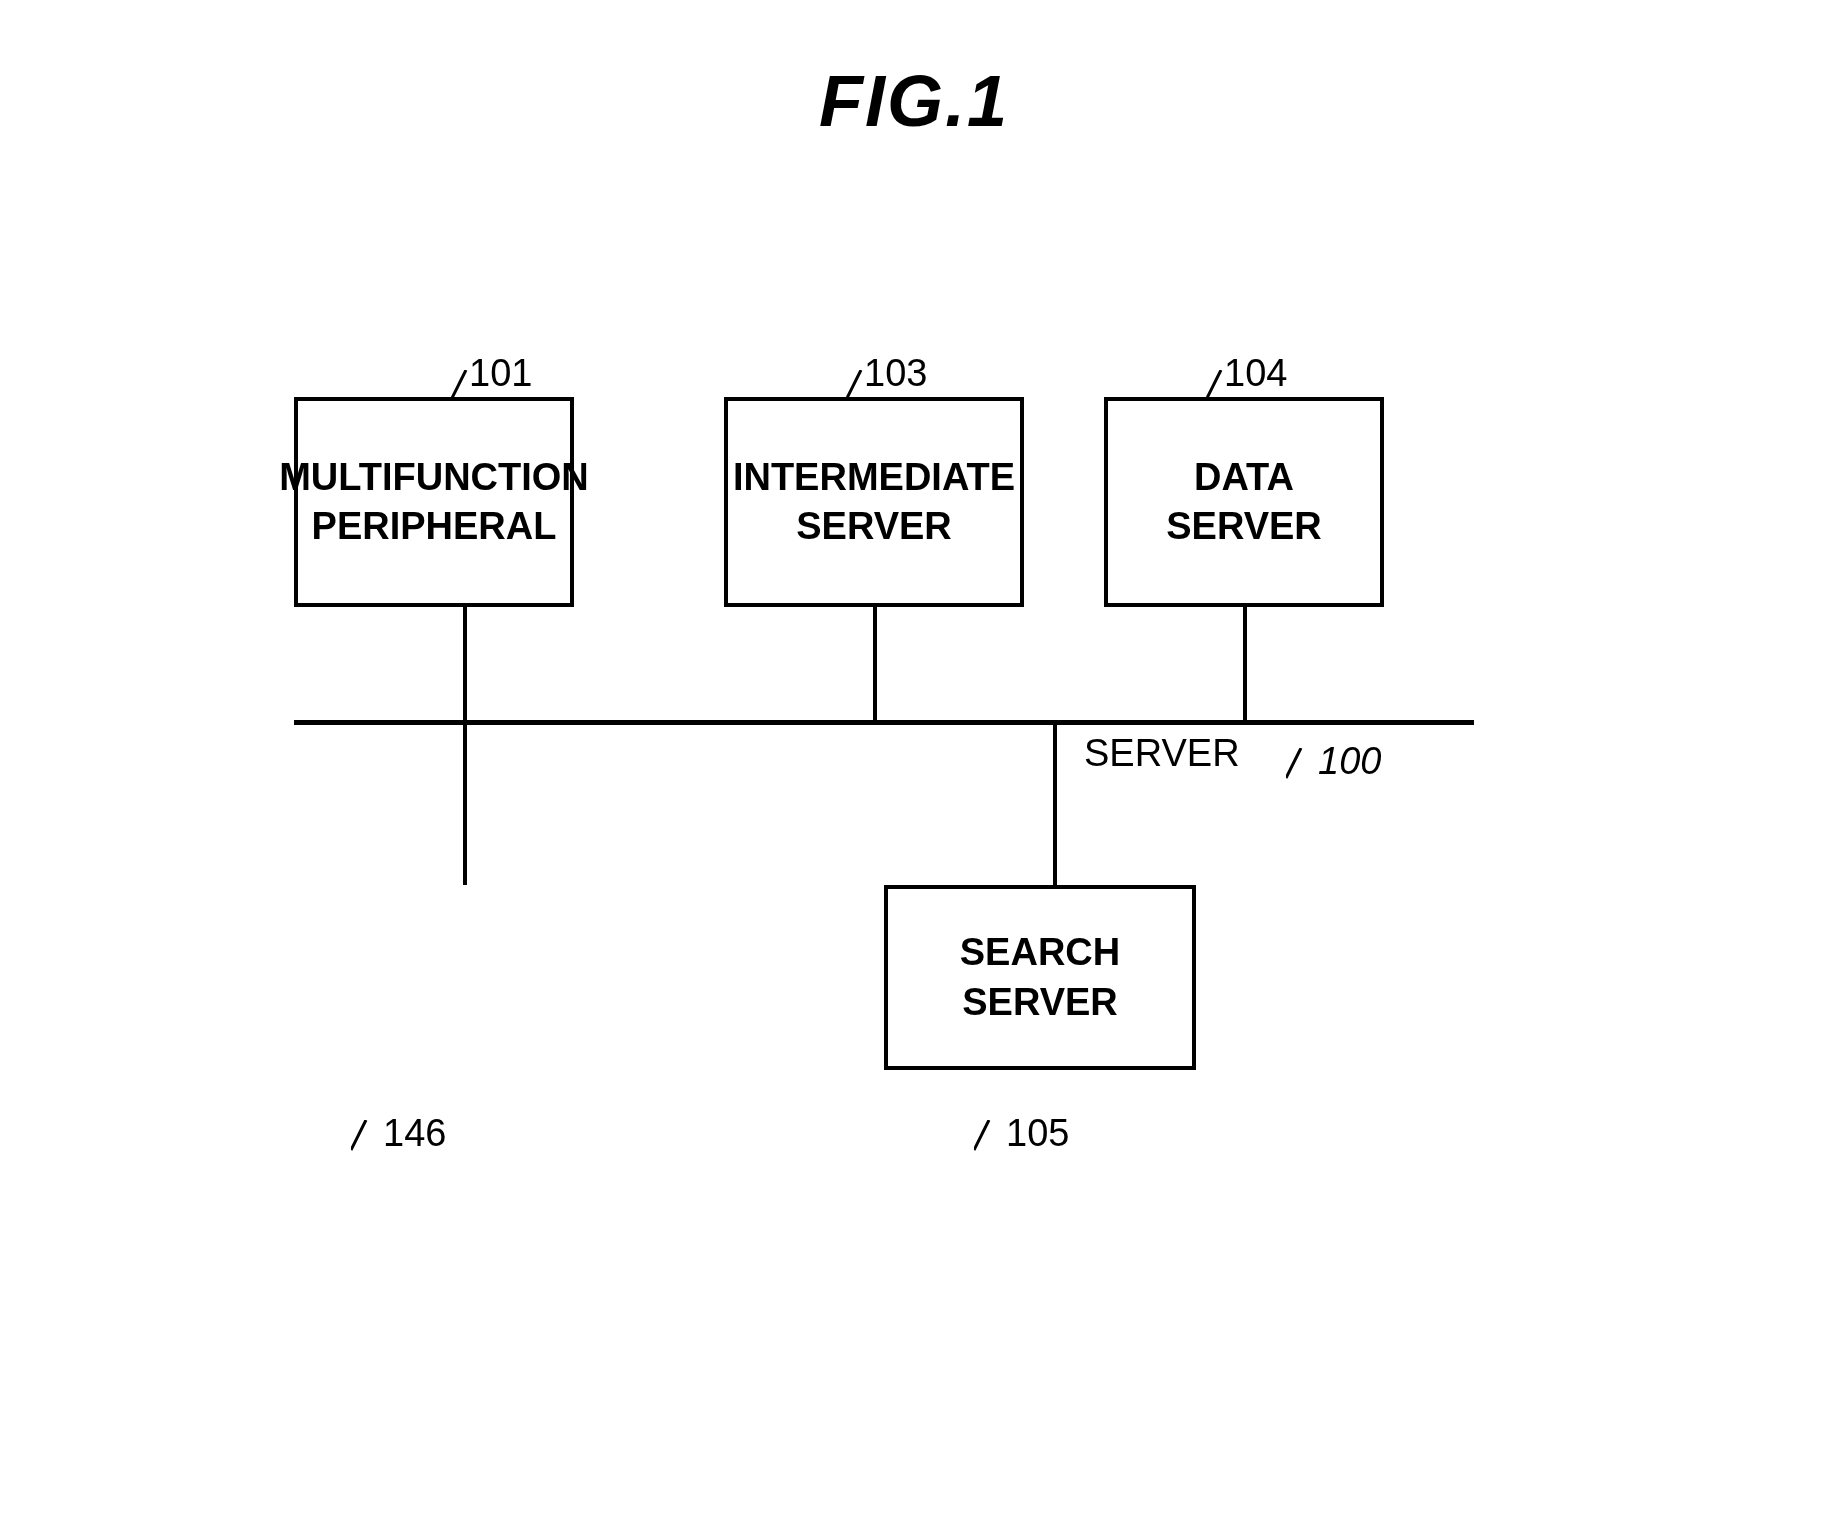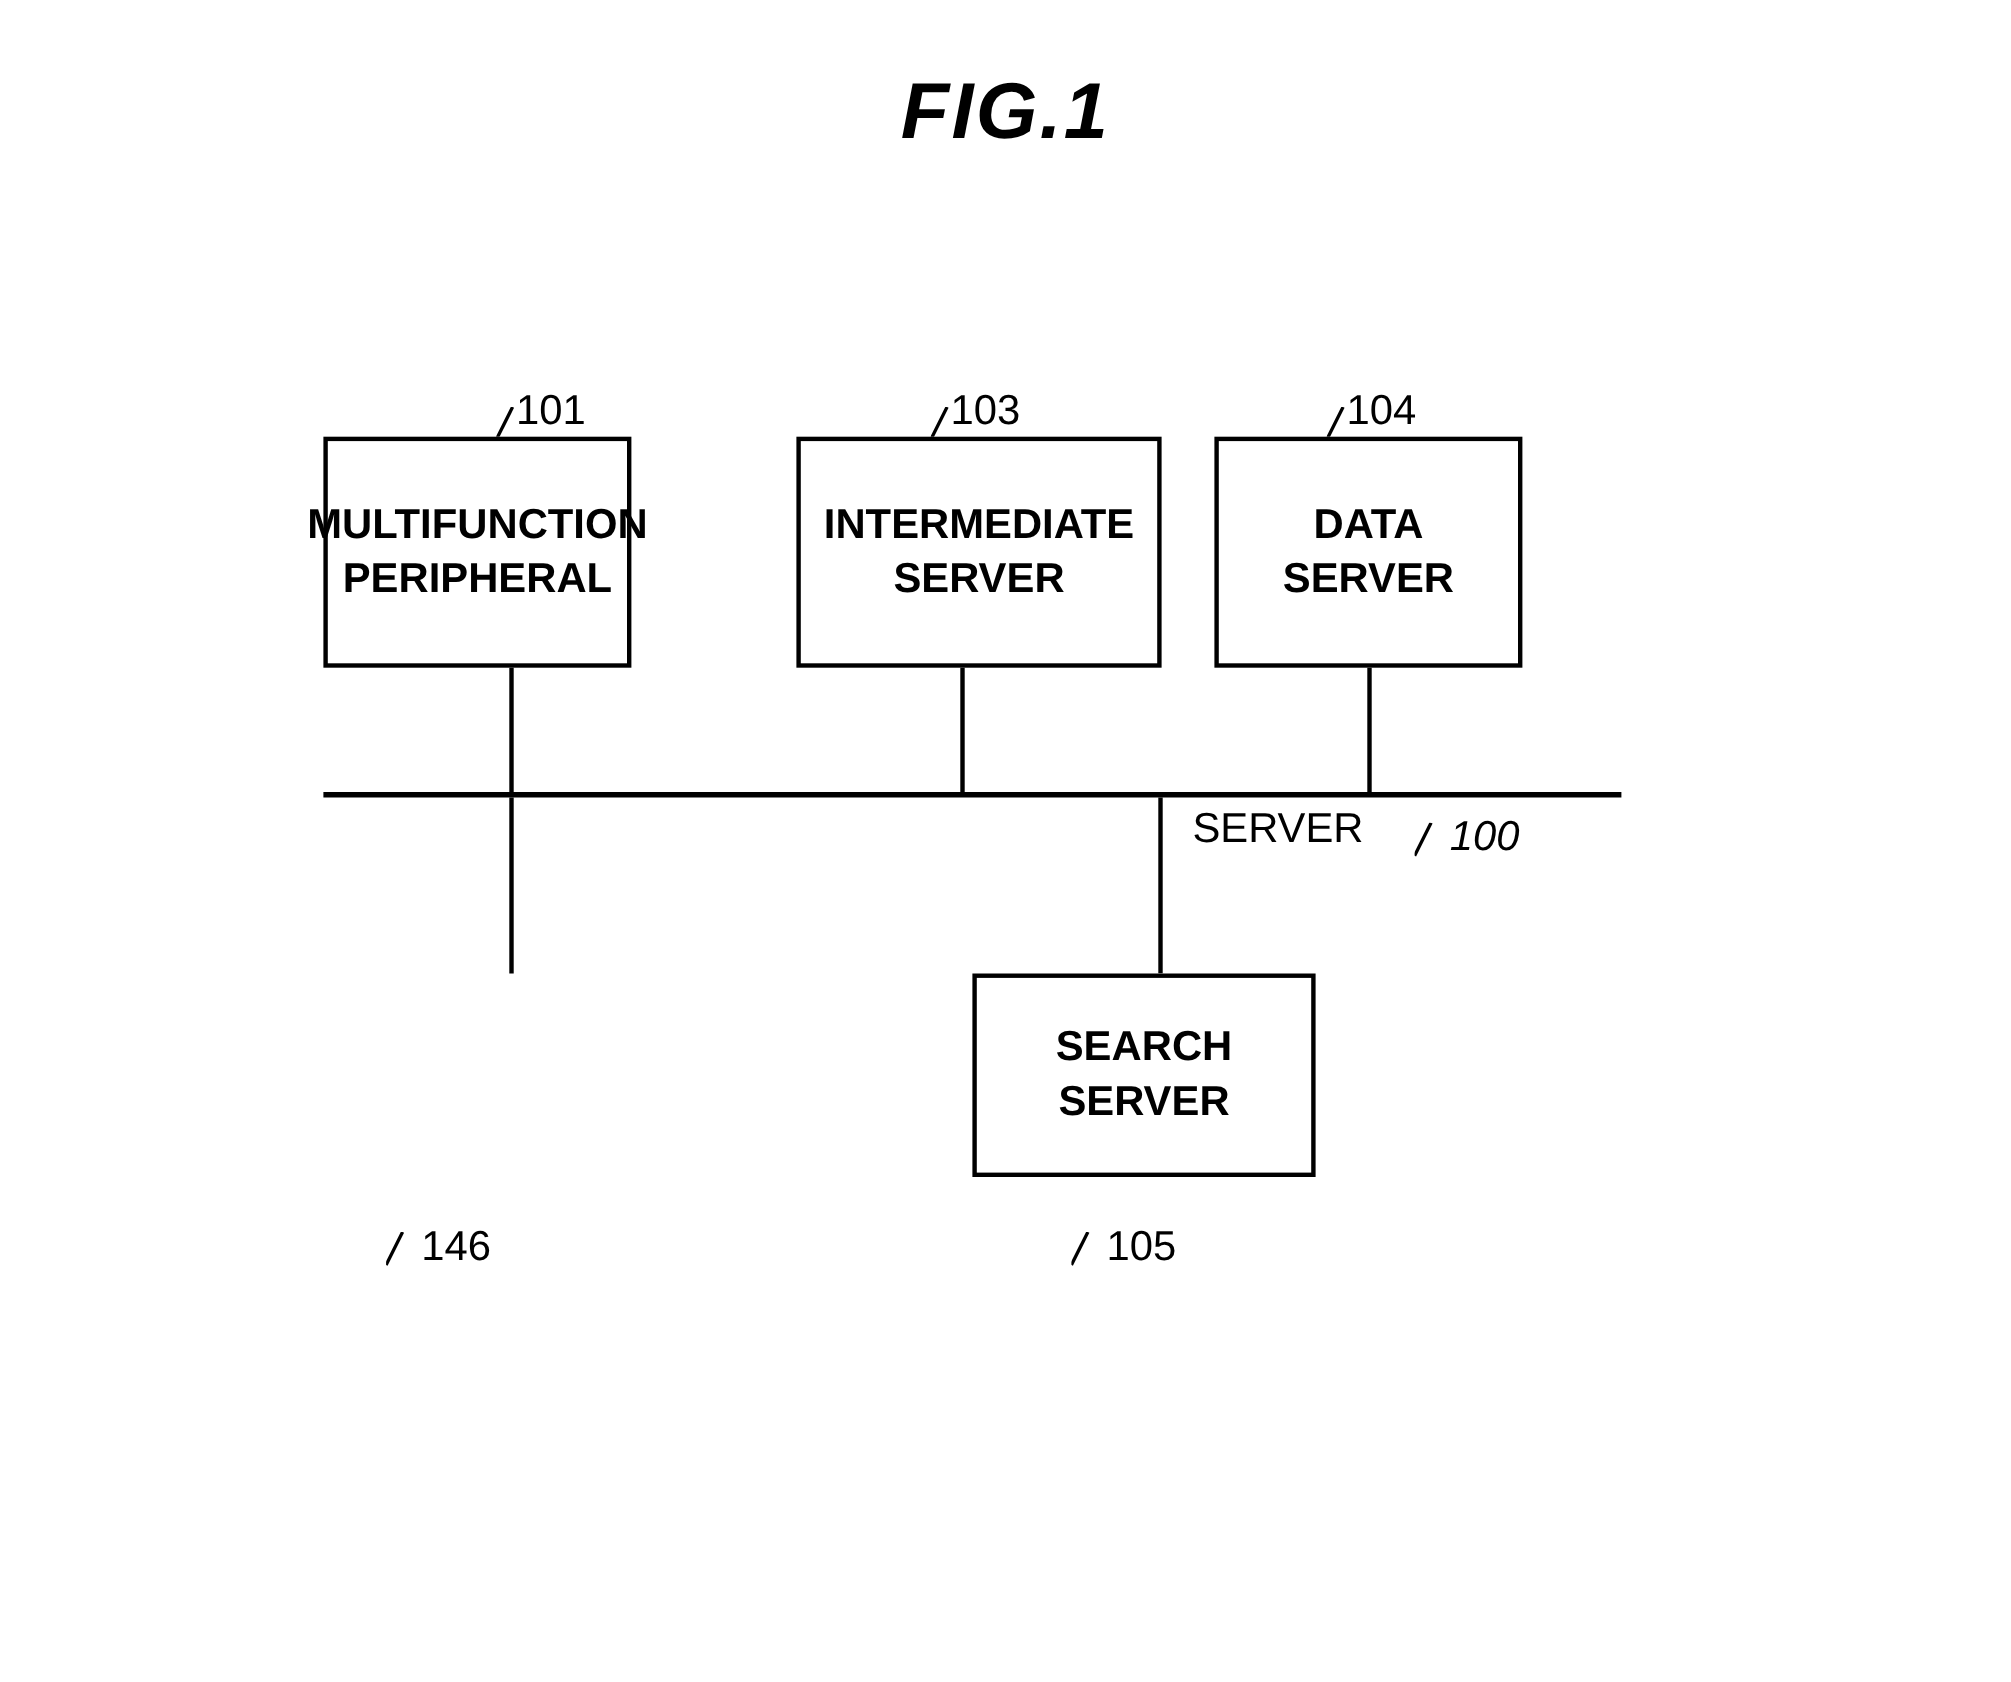--- a/index.html
+++ b/index.html
@@ -102,21 +102,21 @@
       <span>MULTIFUNCTION<br>PERIPHERAL</span>
     </div>
 
     <div class="node-label" style="left: 650px; top: 130px;">
       <span>103</span>
       <svg width="30" height="35" style="position:absolute; left:-18px; top:18px;">
         <line x1="15" y1="0" x2="0" y2="30" stroke="#000" stroke-width="3"></line>
       </svg>
     </div>
 
-    <div class="box" style="left: 510px; top: 175px; width: 332px; height: 210px;">
+    <div class="box" style="left: 510px; top: 175px; width: 300px; height: 210px;">
       <span>INTERMEDIATE<br>SERVER</span>
     </div>
 
     <div class="node-label" style="left: 1010px; top: 130px;">
       <span>104</span>
       <svg width="30" height="35" style="position:absolute; left:-18px; top:18px;">
         <line x1="15" y1="0" x2="0" y2="30" stroke="#000" stroke-width="3"></line>
       </svg>
     </div>
 

